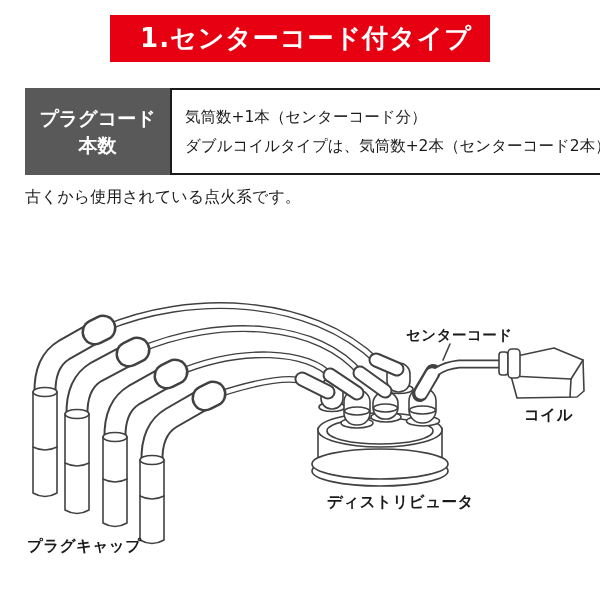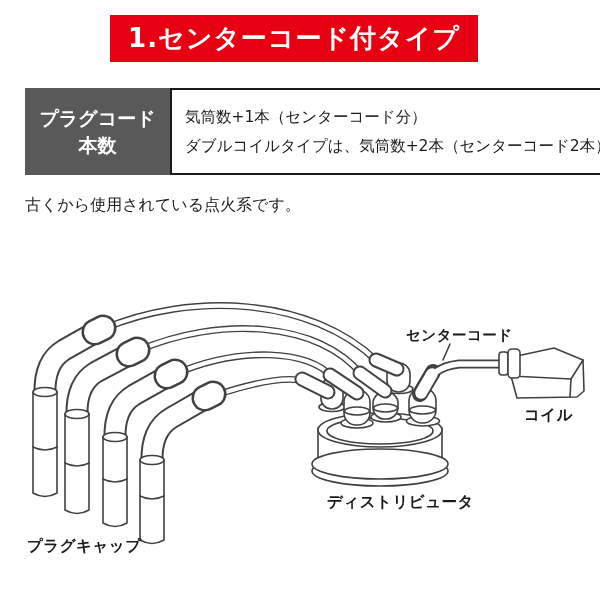--- a/index.html
+++ b/index.html
@@ -3,36 +3,36 @@
 <meta charset="utf-8">
 <style>
   html,body { margin:0; padding:0; background:#ffffff; }
   body { width:600px; height:600px; font-family:"DejaVu Sans","Liberation Sans",sans-serif; }
   .page { position:relative; width:600px; height:600px; overflow:hidden; background:#ffffff; }
 
   .banner {
     position:absolute; left:110px; top:15px; width:368px; height:47px;
     background:#e60012; color:#ffffff;
     display:flex; align-items:center; justify-content:center;
-    font-size:26px; font-weight:bold; letter-spacing:1px; white-space:nowrap;
+    font-size:26px; font-weight:bold; letter-spacing:1px; white-space:nowrap;padding-left:12px;
   }
 
   .spec-table { position:absolute; left:25px; top:88px; width:548px; height:87px; display:flex; }
   .spec-th {
     width:145px; flex:0 0 145px; background:#595959; color:#ffffff;
     display:flex; flex-direction:column; align-items:center; justify-content:center;
     font-size:19px; font-weight:bold; line-height:27px; text-align:center;
   }
   .spec-td {
     flex:1; background:#ffffff; border:2px solid #1a1a1a;
     display:flex; flex-direction:column; justify-content:center;
     padding-left:13px; font-size:15.5px; line-height:29px; color:#1a1a1a; white-space:nowrap;
   }
 
-  .desc { position:absolute; left:25px; top:184px; width:558px; font-size:16px; line-height:25px; color:#1a1a1a;margin-top:8px; }
+  .desc { position:absolute; left:25px; top:184px; width:558px; font-size:16px; line-height:25px; color:#1a1a1a; }
 
   svg.diagram { position:absolute; left:0; top:278px; }
   svg.diagram text { font-family:"DejaVu Sans","Liberation Sans",sans-serif; font-weight:bold; fill:#1a1a1a; }
   .ln { stroke:#414141; stroke-width:1.6; fill:none; stroke-linecap:round; stroke-linejoin:round; }
   .fw { fill:#ffffff; stroke:#414141; stroke-width:1.6; stroke-linejoin:round; }
   .wireD { stroke:#414141; fill:none; stroke-linecap:round; }
   .wireW { stroke:#ffffff; fill:none; stroke-linecap:round; }
 </style>
 </head>
 <body>

